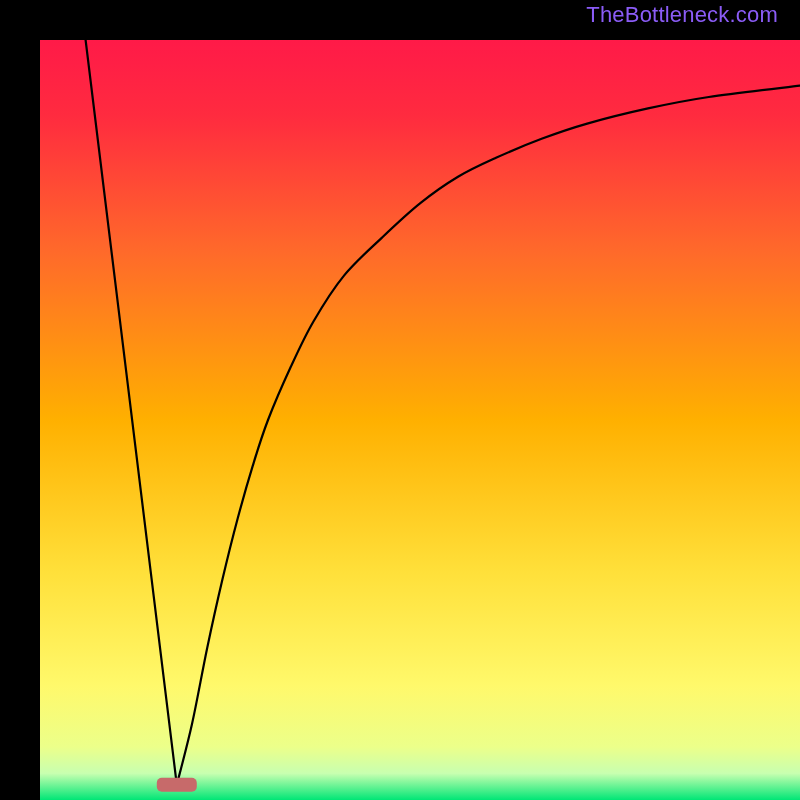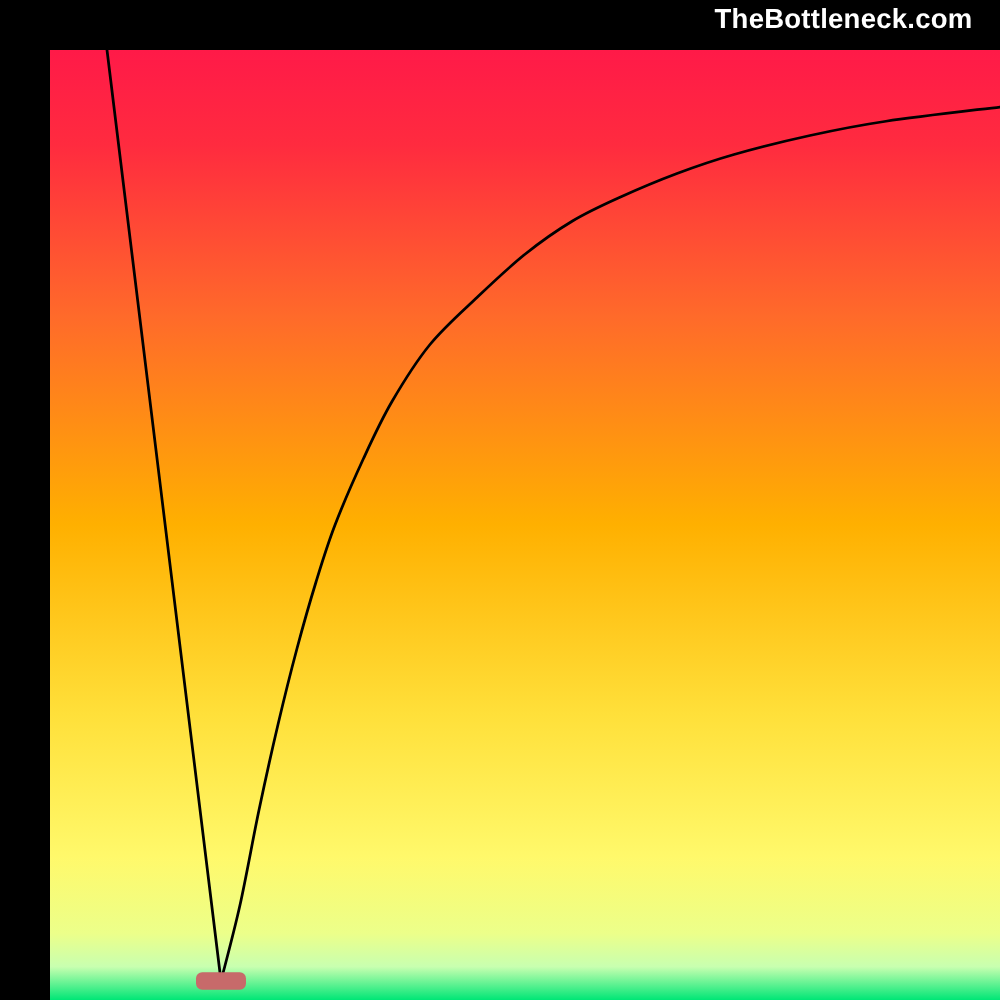--- a/index.html
+++ b/index.html
@@ -23,23 +23,23 @@
     position: absolute;
     left: 20px;
     top: 20px;
     width: 760px;
     height: 760px;
   }
   .watermark {
     position: absolute;
     top: 2px;
     right: 22px;
-    color: #ffffff;
+    color: #8b5cf6;
     font-size: 22px;
-    font-weight: 700;
+    font-weight: 400;
     letter-spacing: 0.2px;
     user-select: none;
   }
 </style>
 </head>
 <body>
 
 <div class="frame">
   <svg class="plot" viewBox="0 0 760 760" preserveAspectRatio="none">
     <defs>

